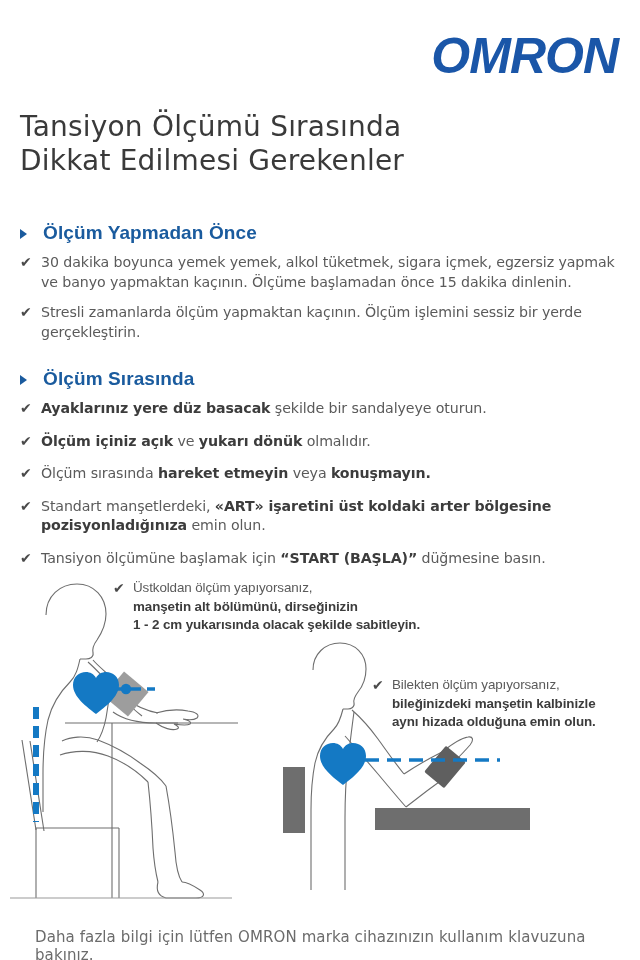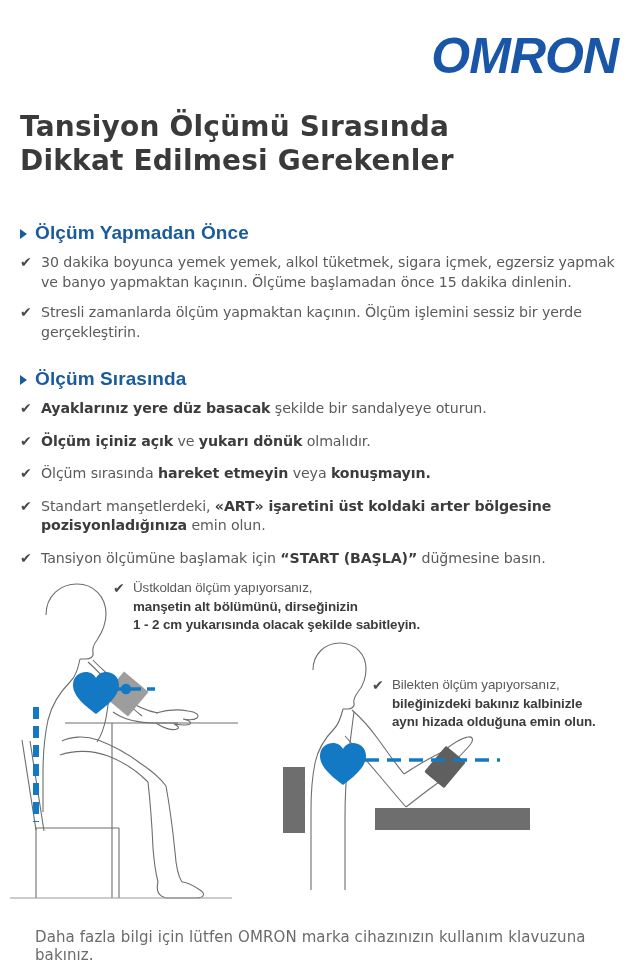--- a/index.html
+++ b/index.html
@@ -35,38 +35,38 @@
     font-style: italic;
   }
 
   
   #page-title {
     position: absolute;
     left: 20px;
     top: 110px;
     width: 560px;
     font-family: "DejaVu Sans", sans-serif;
-    font-weight: 700;
+    font-weight: 400;
     font-size: 28px;
     line-height: 34px;
     color: #3a3a3a;
     letter-spacing: 0.2px;
   }
   #page-title .t-line { display: block; }
 
   
   .section {
     position: absolute;
     left: 20px;
     width: 600px;
   }
   .section-head {
     display: flex;
     align-items: center;
-    gap: 8px;
+    gap: 16px;
     color: #1a5b9e;
     font-family: "Liberation Sans", sans-serif;
     font-weight: bold;
     font-size: 19px;
     letter-spacing: 0.1px;
     margin-bottom: 9px;
   }
   .tri-icon {
     width: 0; height: 0;
     border-top: 5px solid transparent;
@@ -291,17 +291,17 @@
   </svg>
 
   
   <div class="callout" id="callout-arm">
     <span class="check-icon">✔</span>
     <span class="c-text">Üstkoldan ölçüm yapıyorsanız,<br><b>manşetin alt bölümünü, dirseğinizin</b><br><b>1 - 2 cm yukarısında olacak şekilde sabitleyin.</b></span>
   </div>
 
   <div class="callout" id="callout-wrist">
     <span class="check-icon">✔</span>
-    <span class="c-text">Bilekten ölçüm yapıyorsanız,<br><b>bileğinizdeki bakınız kalbinizle</b><br><b>aynı hizada olduğuna emin olun.</b></span>
+    <span class="c-text">Bilekten ölçüm yapıyorsanız,<br><b>bileğinizdeki manşetin kalbinizle</b><br><b>aynı hizada olduğuna emin olun.</b></span>
   </div>
 </div>
 
 <div id="footer-note">Daha fazla bilgi için lütfen OMRON marka cihazınızın kullanım klavuzuna bakınız.</div>
 
 </body></html>

